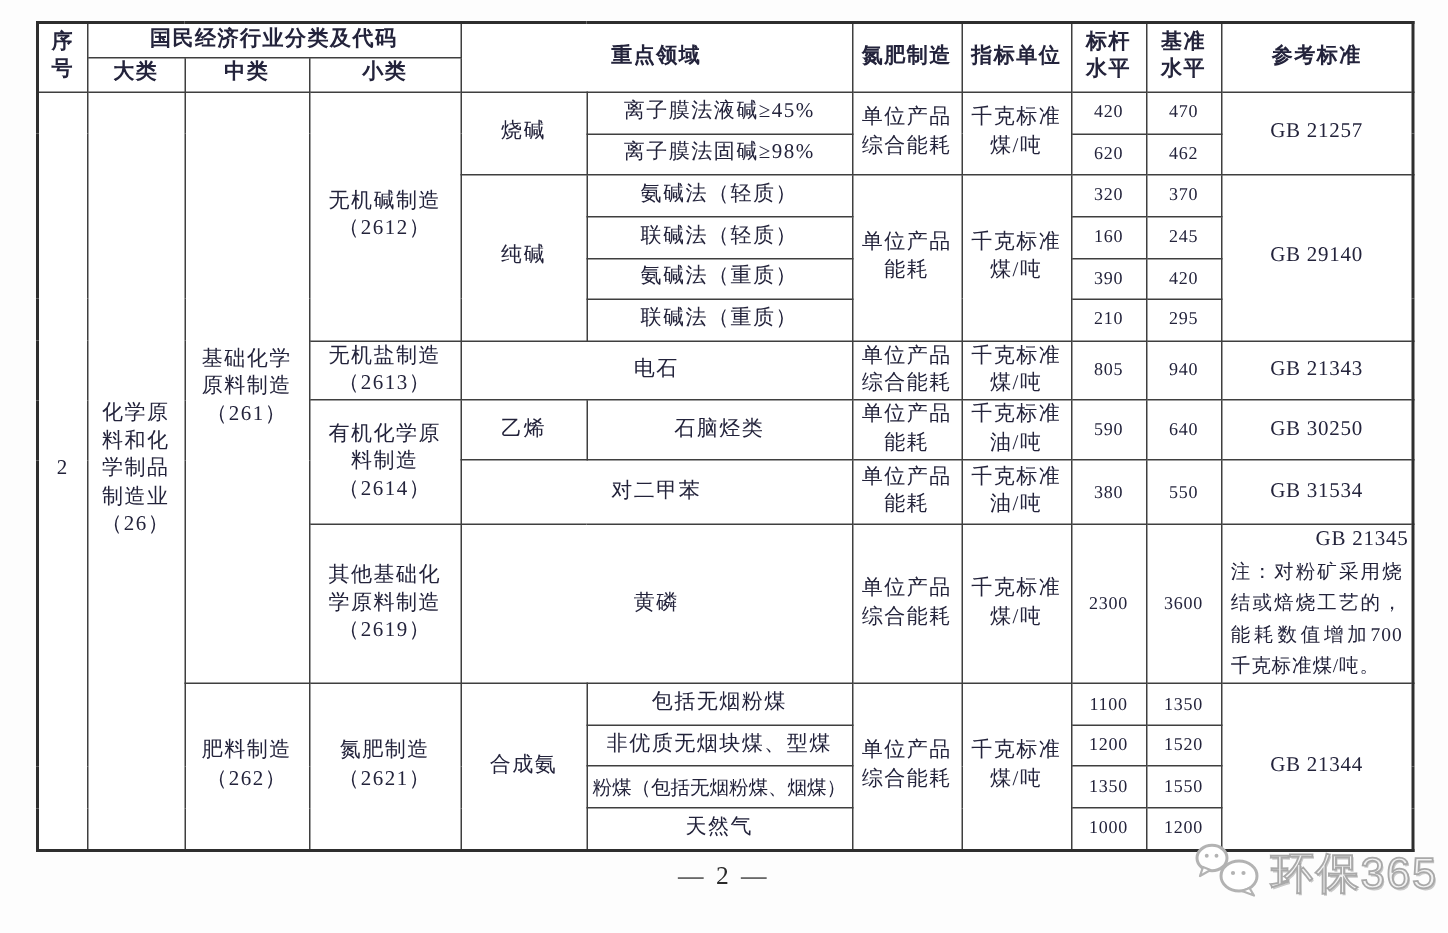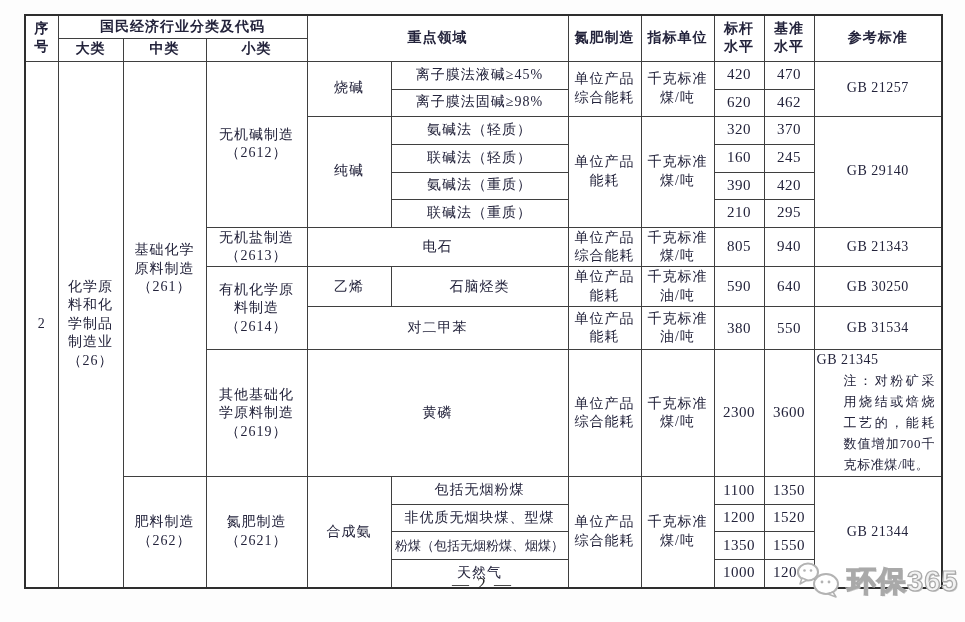--- a/index.html
+++ b/index.html
@@ -25,39 +25,39 @@
     text-align: center;
     vertical-align: middle;
     font-size: 14px;
     letter-spacing: 1px;
     line-height: 1.32;
     padding: 1px 2px;
     overflow: hidden;
   }
   td.hd { font-weight: bold; letter-spacing: 1px; }
   td.ml { white-space: pre-line; }
-  td.num { letter-spacing: 0.5px; font-size: 15px; }
+  td.num { letter-spacing: 0.5px; font-size: 12px; }
   td.gb  { letter-spacing: 0.5px; margin-top: 48px; }
   td.tight { letter-spacing: 0; font-size: 13px; padding: 1px 0; }
-  .ref-name { text-align: left; letter-spacing: 0.5px; font-size: 14px; }
+  .ref-name { text-align: right; letter-spacing: 0.5px; font-size: 14px; }
   .ref-note {
     white-space: normal; text-align: justify; text-align-last: left;
-    font-size: 13px; line-height: 1.62; letter-spacing: 0.6px; padding: 0 4px; margin-left: 23px;
+    font-size: 13px; line-height: 1.62; letter-spacing: 0.6px; padding: 0 4px;
   }
   .footer-page {
     position: absolute; left: 0; top: 574px; width: 965px;
     text-align: center; font-size: 17px; color: #2a2a2a; letter-spacing: 2px;
   }
   .watermark {
     position: absolute; left: 795px; top: 560px;
     display: flex; align-items: center; gap: 4px;
   }
   .watermark-text {
     font-family: "Liberation Sans", "DejaVu Sans", sans-serif;
-    font-size: 29px; font-weight: bold; letter-spacing: 1px;
+    font-size: 29px; font-weight: normal; letter-spacing: 1px;
     color: #f2f2f2;
     -webkit-text-stroke: 1.2px #a9a9a9;
     text-shadow: 1px 1px 0 #c9c9c9;
   }
 </style>
 </head>
 <body>
 
 <table class="doc">
   <colgroup>

